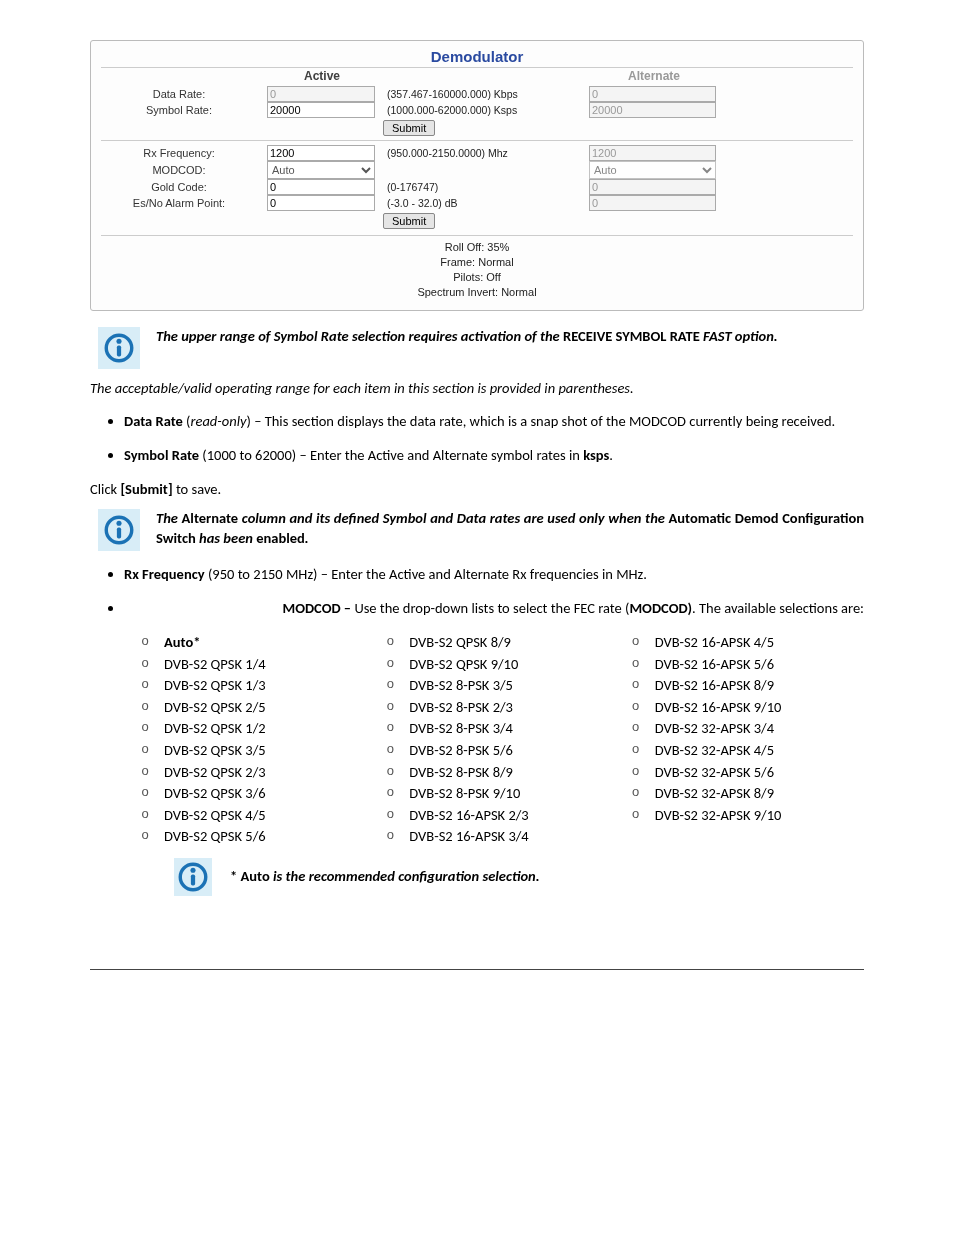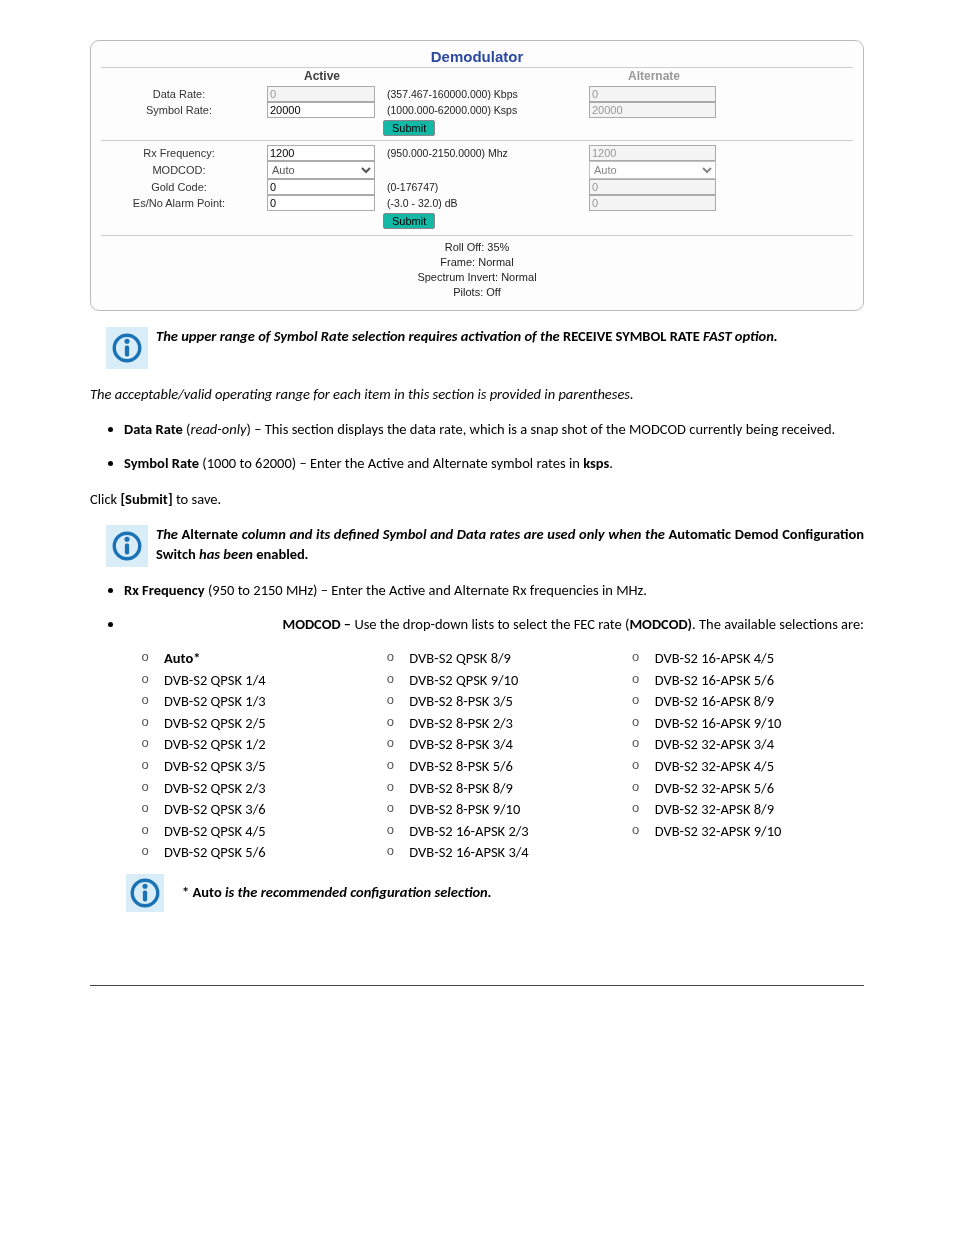--- a/index.html
+++ b/index.html
@@ -5,21 +5,21 @@
   body {
     font-family: Calibri, Arial, sans-serif;
     font-size: 14.5px;
     color: #000;
     margin: 0;
     padding: 40px 90px 60px 90px;
     line-height: 1.35;
   }
   .panel {
     border: 1px solid #bbb;
-    border-radius: 9px;
+    border-radius: 3px;
     background: #fdfdfd;
     padding: 6px 10px 10px 10px;
     margin-bottom: 16px;
   }
   .panel-title {
     text-align: center;
     color: #2a4aa0;
     font-weight: bold;
     font-size: 15px;
     font-family: Verdana, Arial, sans-serif;
@@ -56,43 +56,43 @@
     height: 18px;
     border: 1px solid #aaa;
     width: 98%;
     box-sizing: border-box;
     font-size: 11px;
     background:#fff;
     color:#555;
   }
   .range { font-size: 10.5px; padding-left: 4px; color:#222;}
   .btn {
-    font-size: 11px; padding: 1px 8px; border:1px solid #888; background:#14b8a6;
+    font-size: 11px; padding: 1px 8px; border:1px solid #888; background:#e5e5e5;
     border-radius:2px; margin-top:2px;
   }
   hr.sep { border:none; border-top:1px solid #ccc; margin:4px 0 4px 0;}
   .status-lines {
     font-size: 11px;
     text-align:center;
     font-family: Verdana, Arial, sans-serif;
     color:#222;
     border-top:1px solid #ccc;
     padding-top:4px;
     margin-top:6px;
   }
-  .note-row { display:flex; align-items:flex-start; gap:8px; margin:10px 0 10px 16px;}
+  .note-row { display:flex; align-items:flex-start; gap:16px; margin:10px 0 10px 8px;}
   .note-icon {
     width:42px; height:42px; flex:0 0 42px;
     background:#d8edf7; display:flex; align-items:center; justify-content:center;
   }
   .note-icon svg { width:34px; height:34px; }
   .note-text { flex:1; text-align:justify; }
-  .note-inline { display:inline-flex; align-items:center; gap:18px; margin-top:10px; margin-left:36px;}
+  .note-inline { display:inline-flex; align-items:center; gap:18px; margin-top:10px; margin-left:84px;}
   .note-inline .note-icon { width:38px; height:38px; flex:0 0 38px;}
-  p.body { margin:16px 0; }
+  p.body { margin:10px 0; }
   ul.top { list-style:disc; padding-left:34px; margin:14px 0;}
   ul.top > li { margin-bottom:14px; text-align:justify;}
   .modcod-wrap {
     display:grid;
     grid-template-columns: repeat(3, 1fr);
     column-gap:10px;
     margin-left:48px;
     font-size:14.5px;
   }
   .modcod-col { }
@@ -159,22 +159,22 @@
 
     <div></div>
       <div></div>
     <div><button class="btn">Submit</button></div>
     <div></div>
   </div>
 
   <div class="status-lines">
     <div>Roll Off: 35%</div>
     <div>Frame: Normal</div>
+    <div>Pilots: Off</div>
     <div>Spectrum Invert: Normal</div>
-    <div>Pilots: Off</div>
   </div>
 </div>
 
 
 <div class="note-row">
   <div class="note-icon">
     <svg viewBox="0 0 40 40">
         <circle cx="20" cy="20" r="15" fill="none" stroke="#1b72b5" stroke-width="4"></circle>
         <circle cx="20" cy="12" r="3" fill="#1b72b5"></circle>
         <rect x="17.5" y="17" width="5" height="13" rx="2" fill="#1b72b5"></rect>

